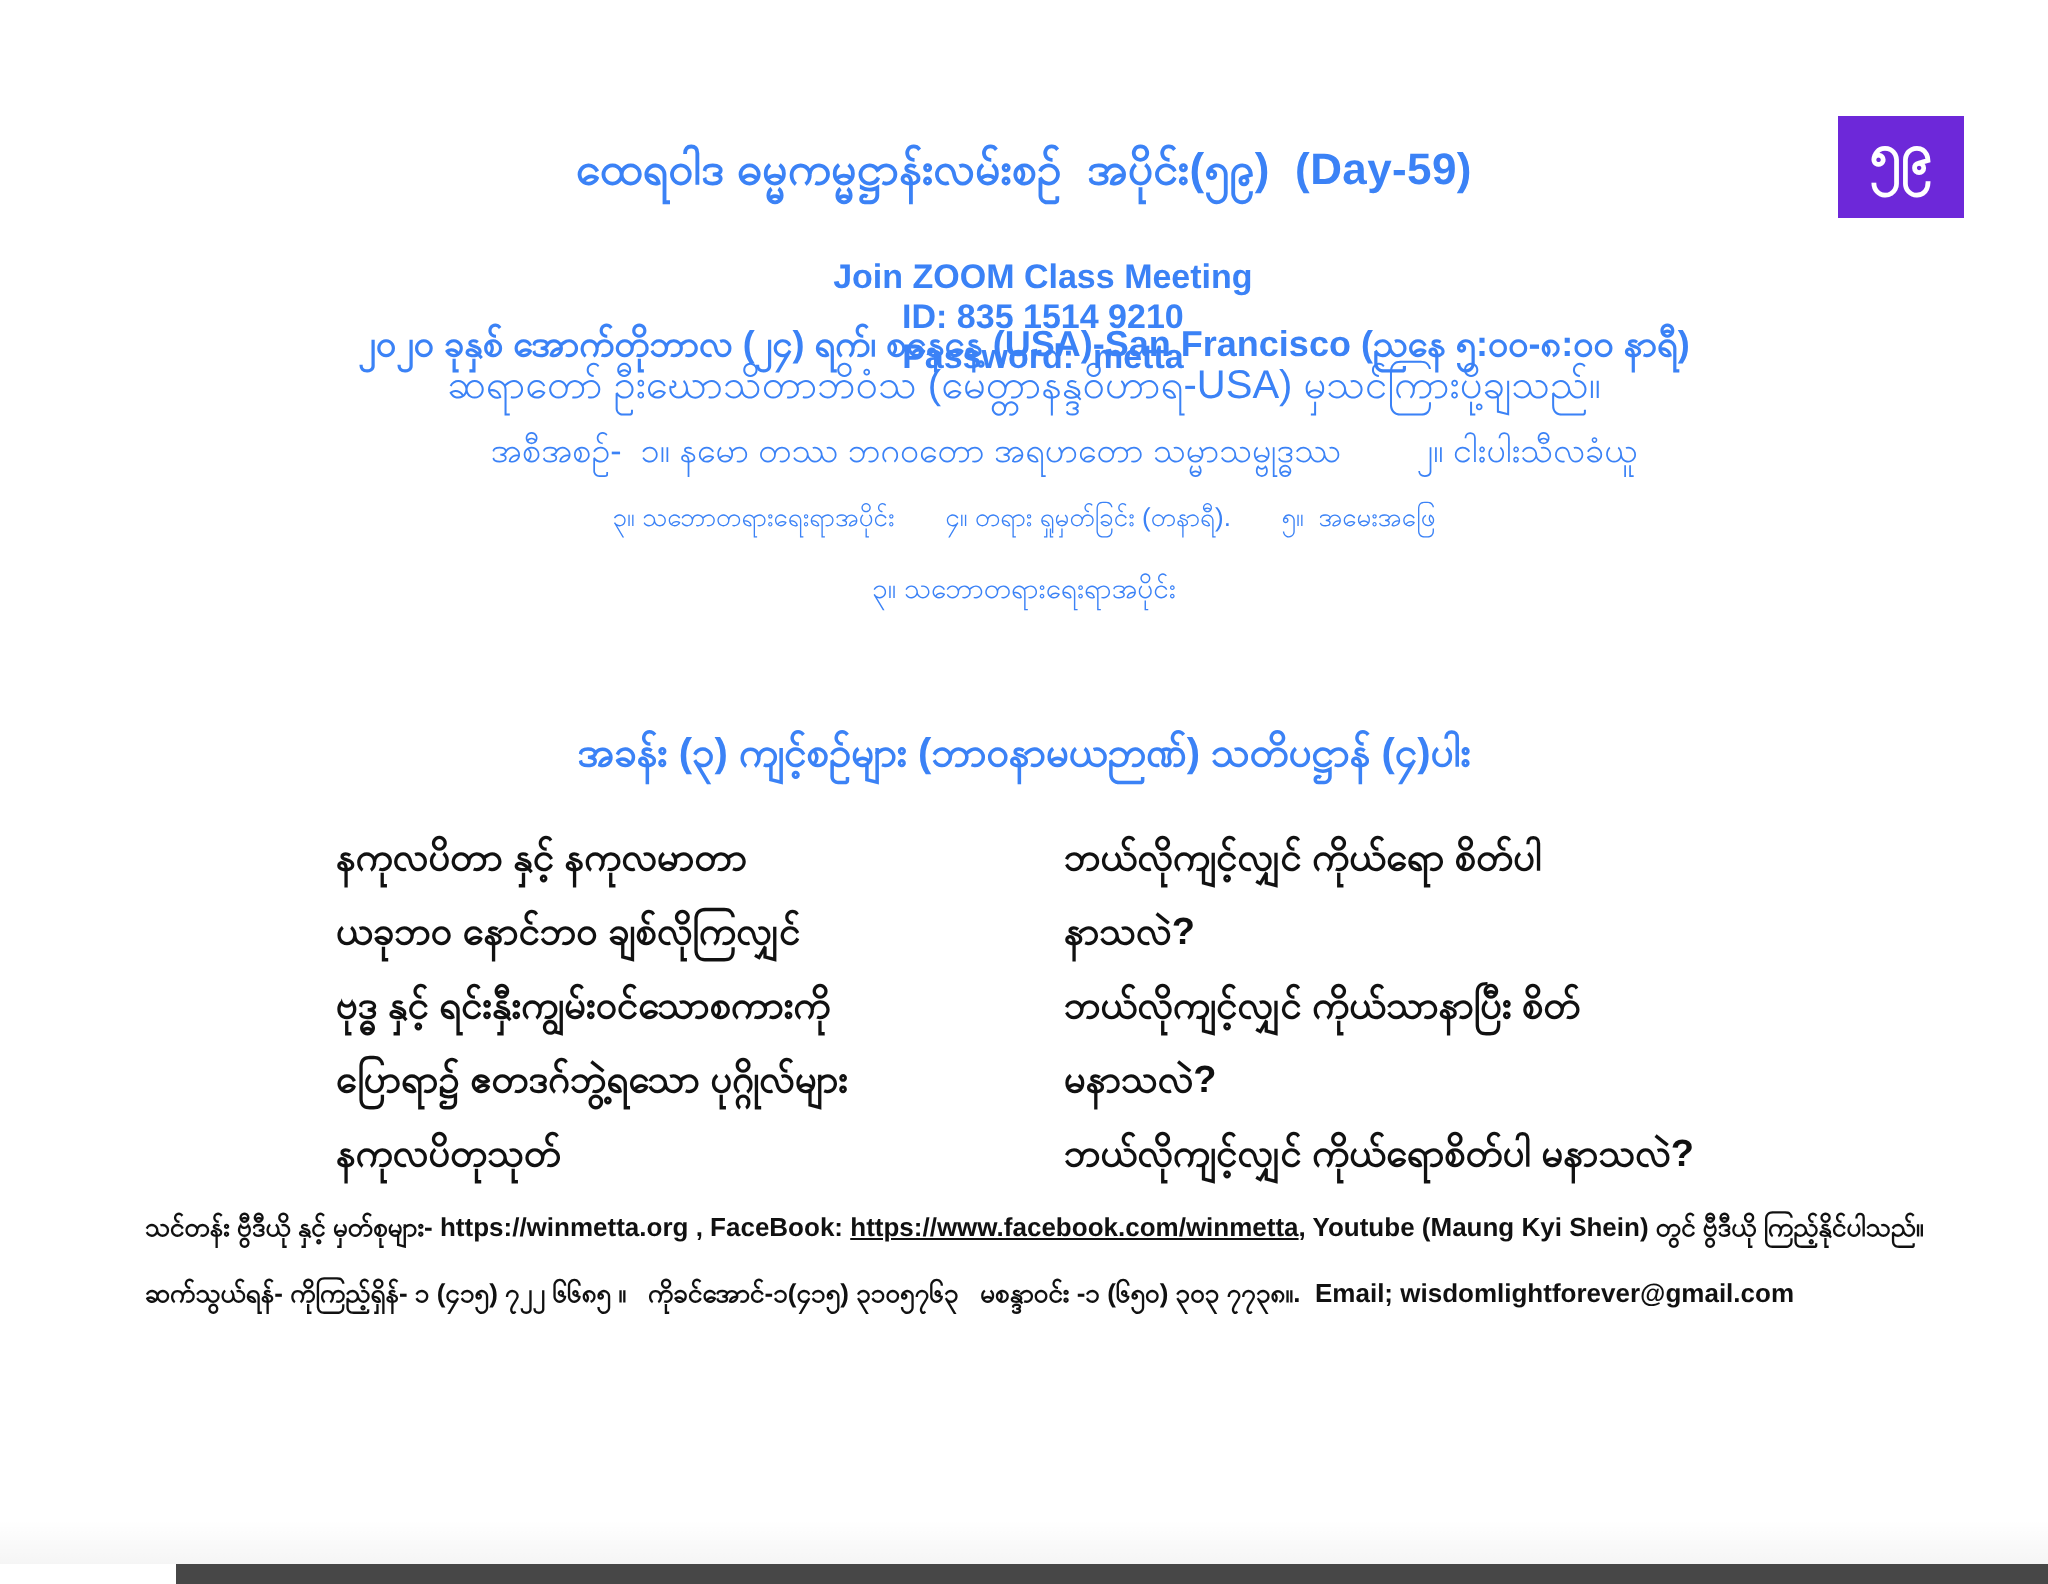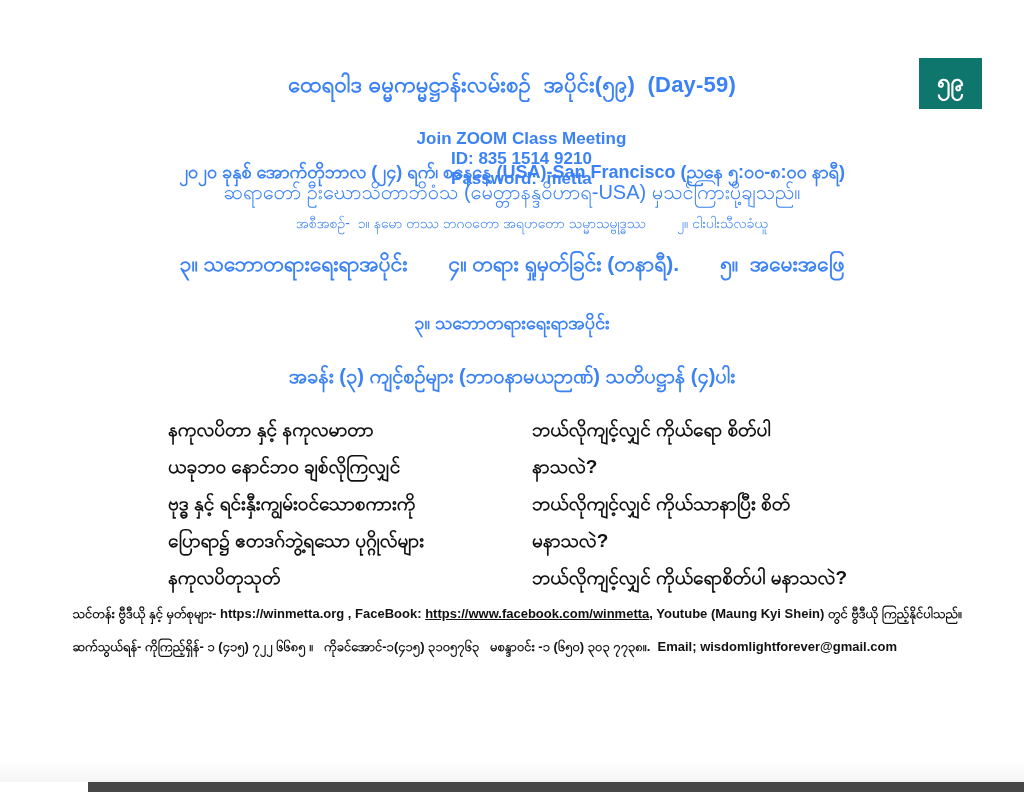--- a/index.html
+++ b/index.html
@@ -41,34 +41,33 @@
     font-size: 18px;
     font-weight: 700;
   }
   .teacher-line {
     top: 179px;
     font-size: 20px;
     font-weight: 400;
   }
   .agenda1 {
     top: 214px;
-    font-size: 14px;
+    font-size: 17px;
     font-weight: 400;
     margin-left: 40px;
   }
   .agenda2 {
     top: 250px;
-    font-size: 21px;
-    font-weight: 700;
+    font-size: 13px;
+    font-weight: 400;
   }
   .section-heading {
     top: 285px;
-    font-size: 18px;
-    font-weight: 700;
-    margin-top: 26px;
+    font-size: 14px;
+    font-weight: 400;
   }
   .section-subheading {
     top: 317px;
     font-size: 20px;
     font-weight: 700;
     margin-top: 46px;
   }
   .column {
     position: absolute;
     top: 379px;
@@ -105,25 +104,25 @@
     text-decoration: none;
     cursor: pointer;
   }
   .link.underlined { text-decoration: underline; }
   .badge {
     position: absolute;
     left: 919px;
     top: 58px;
     width: 63px;
     height: 51px;
-    background: #0f766e;
+    background: #6d28d9;
     display: flex;
-    align-items: center;
+    align-items: flex-start;
     justify-content: center;
-    font-size: 24px;
+    font-size: 28px;
     font-weight: 700;
     color: #ffffff;
   }
   .bottom-bar {
     position: absolute;
     left: 88px;
     right: 0;
     bottom: 0;
     height: 10px;
     background: #474747;

